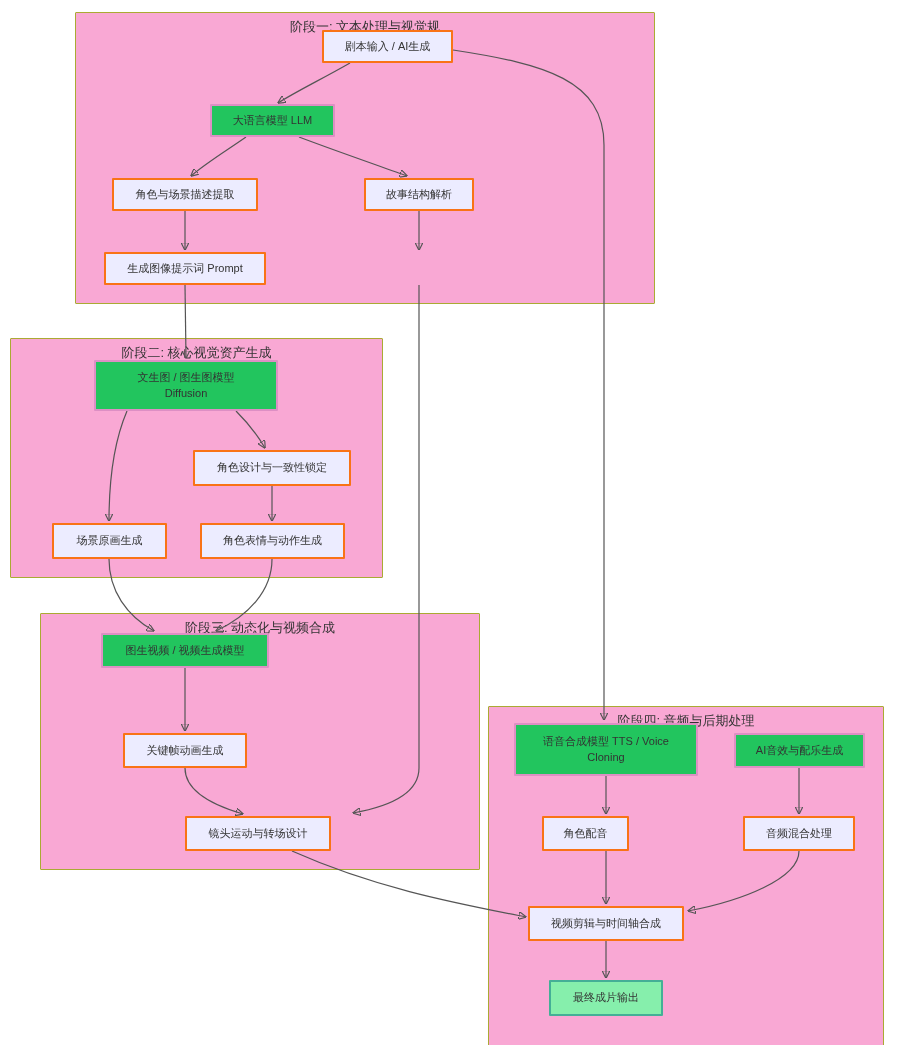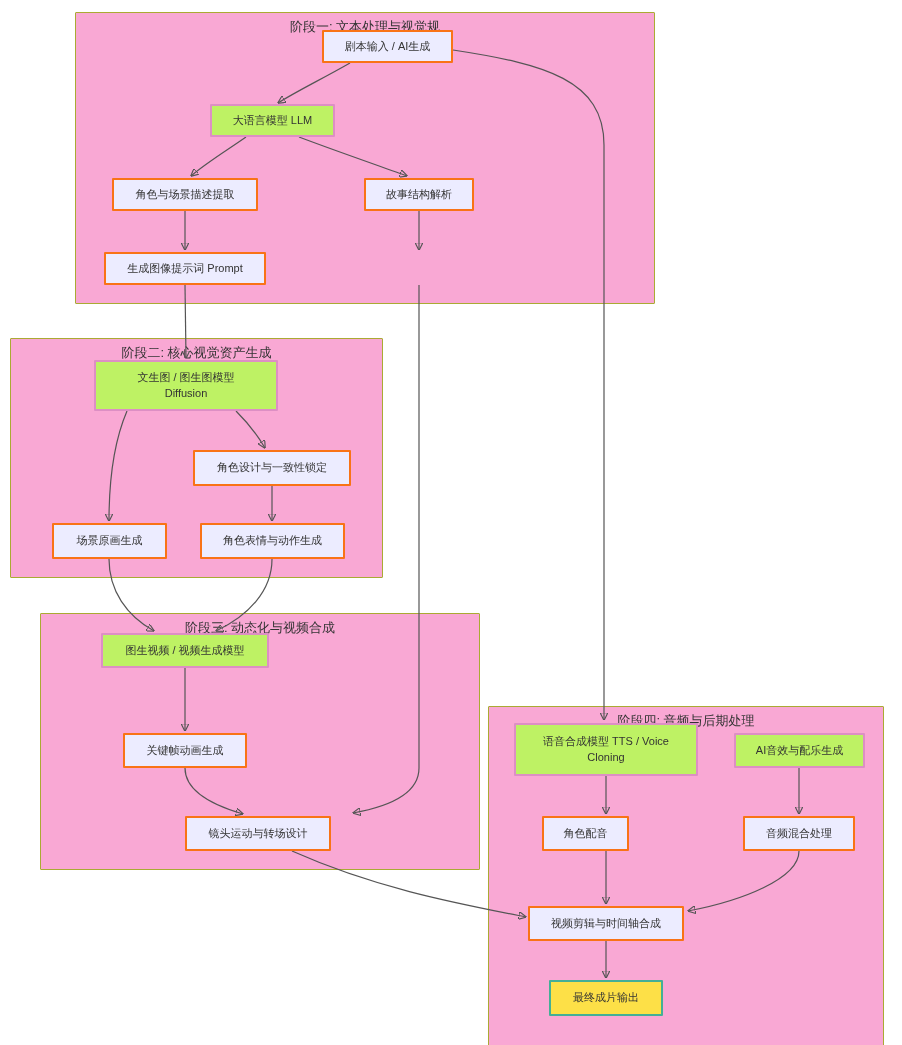--- a/index.html
+++ b/index.html
@@ -54,25 +54,25 @@
     background: #ececff;
     border: 2px solid #f97316;
     border-radius: 1px;
     font-size: 11px;
     line-height: 1.45;
     color: #333333;
     text-align: center;
     white-space: nowrap;
   }
   .node.pink {
-    background: #bef264;
+    background: #22c55e;
     border-color: #dd8fc4;
   }
   .node.mint {
-    background: #fde047;
+    background: #86efac;
     border-color: #44af96;
     text-align: right;
   }
 </style>
 </head>
 <body>
 
 <div class="canvas">
 
   <div class="stage" style="left:75px; top:12px; width:580px; height:292px;">

